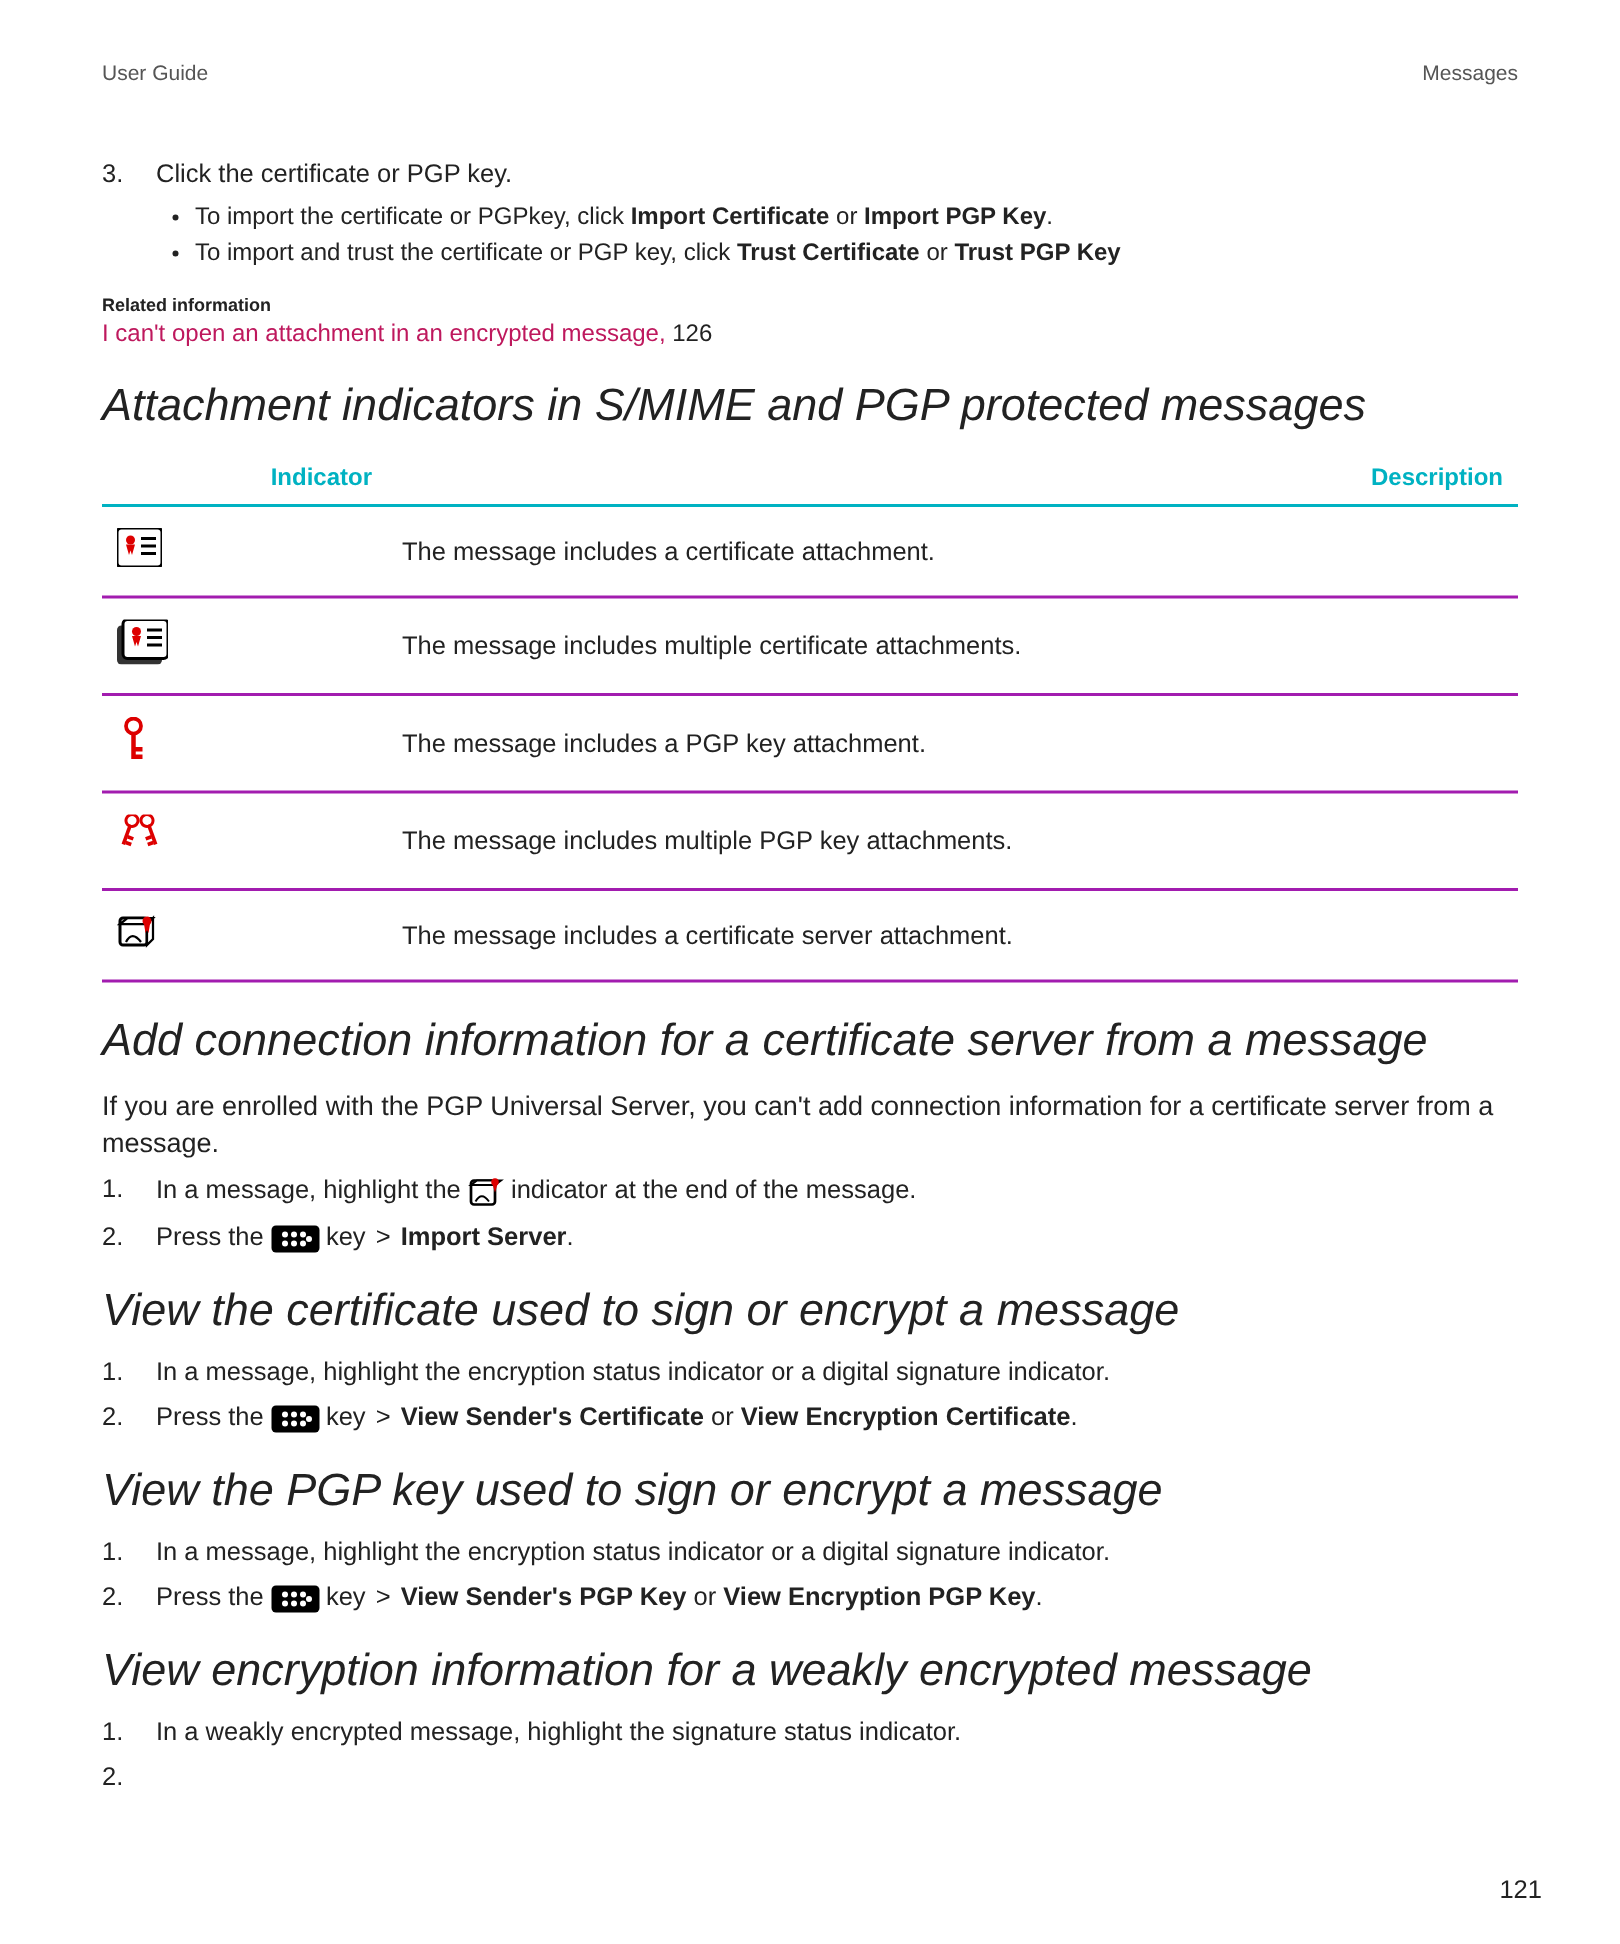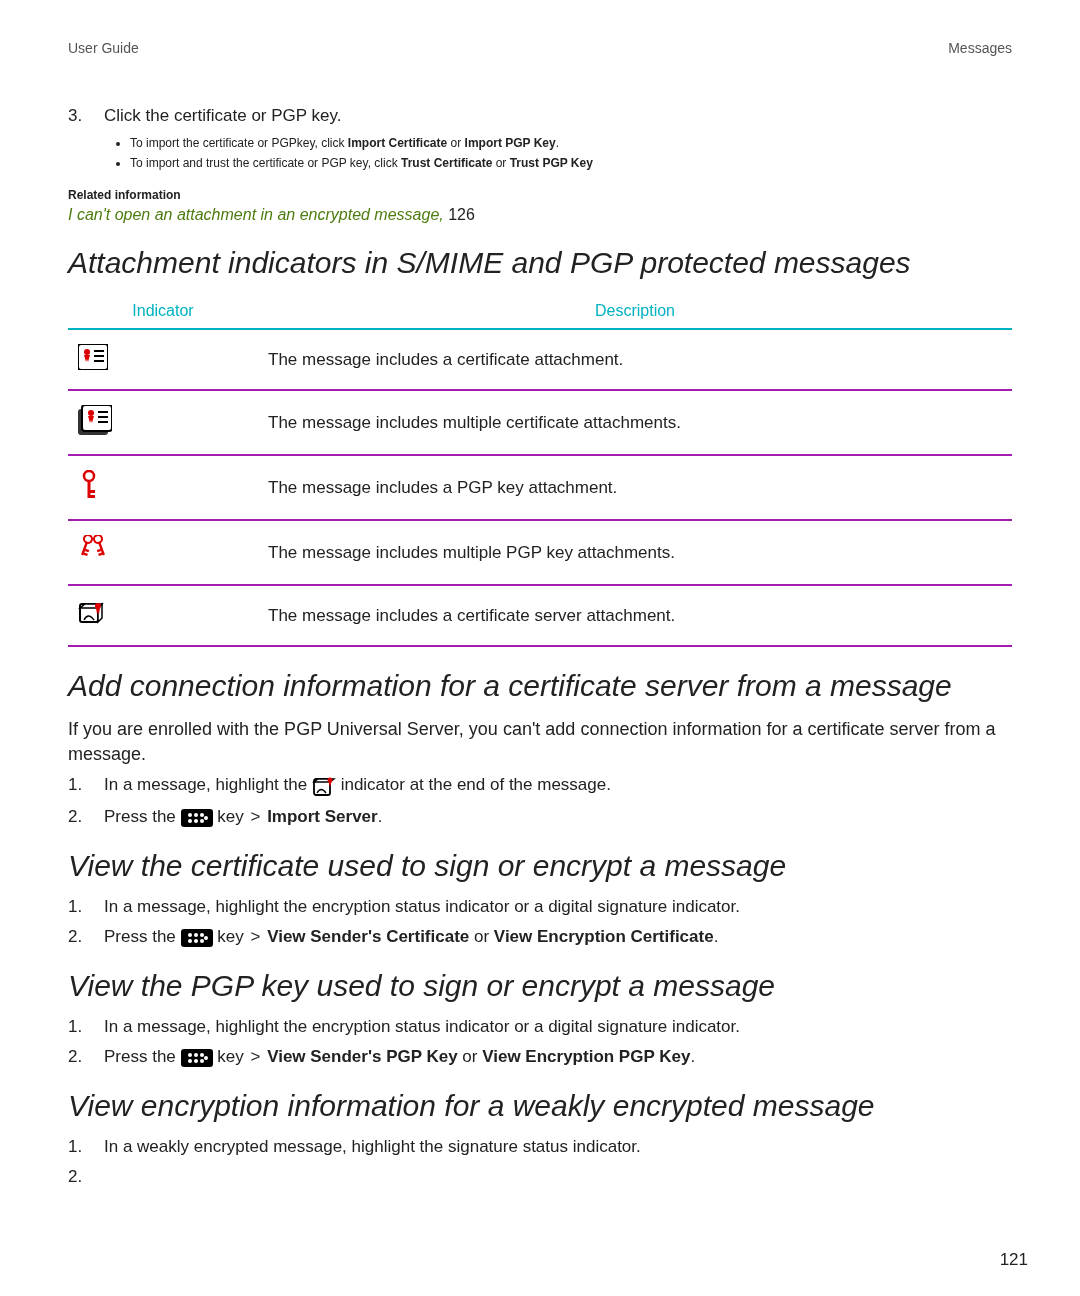--- a/index.html
+++ b/index.html
@@ -32,35 +32,34 @@
     width: 36px;
     flex: none;
   }
   .ol-step .body {
     flex: 1;
   }
   .ul-sub {
     list-style: disc;
     margin: 6px 0 6px 0;
     padding-left: 62px;
-    font-size: 12px;
+    font-size: 16px;
   }
   .ul-sub li {
     margin-bottom: 6px;
   }
   .related-h {
     font-weight: bold;
     font-size: 12px;
     margin-top: 18px;
     margin-bottom: 4px;
   }
   .link {
-    color: #4d7c0f;
+    color: #be185d;
     text-decoration: none;
-    font-style: italic;
   }
   .link-suffix {
     color: #222;
   }
   h2.italic {
     font-style: italic;
     font-weight: normal;
     font-size: 30px;
     margin: 22px 0 14px 0;
     font-family: Liberation Sans, sans-serif;
@@ -70,23 +69,23 @@
     font-size: 18px;
     margin: 8px 0;
     line-height: 1.4;
   }
   table.ind {
     width: 100%;
     border-collapse: collapse;
     font-size: 17px;
   }
   table.ind th {
-    text-align: center;
+    text-align: right;
     color: #00b2c2;
-    font-weight: normal;
+    font-weight: bold;
     font-size: 16px;
     padding: 8px 10px;
     border-bottom: 2px solid #00b2c2;
   }
   table.ind td {
     padding: 14px 10px;
     border-bottom: 2px solid #a21caf;
     vertical-align: middle;
   }
   table.ind td.icon-cell {

